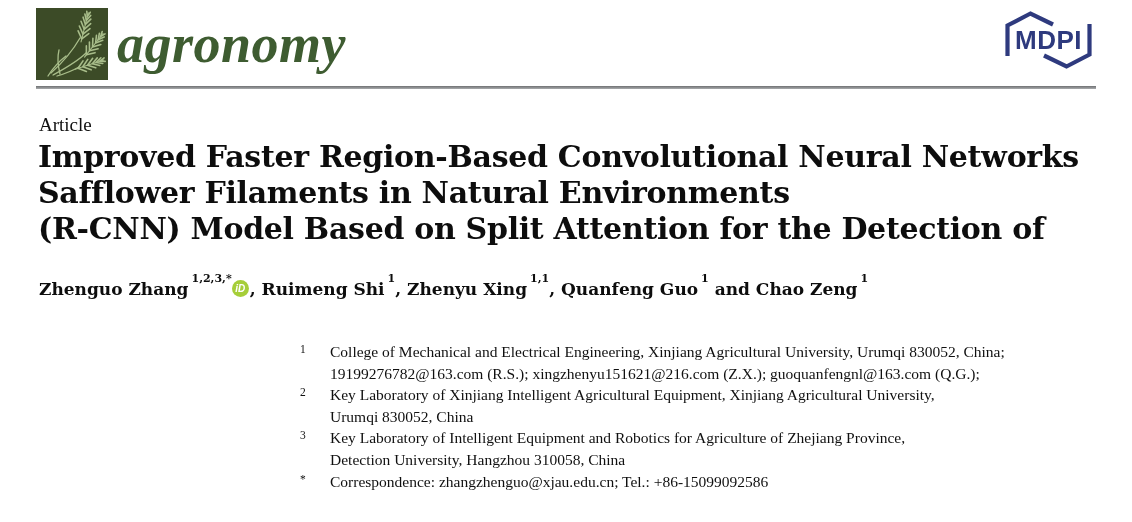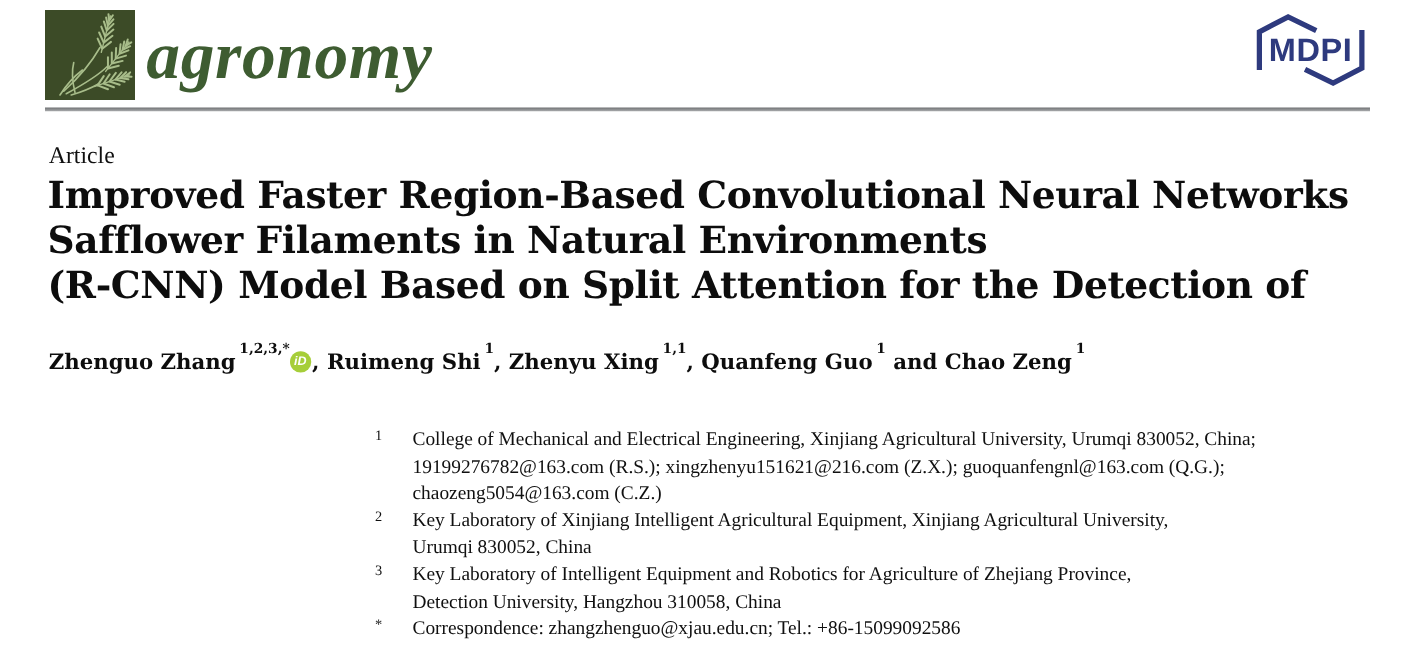--- a/index.html
+++ b/index.html
@@ -169,21 +169,20 @@
 
   <div class="authors"><span><span>Zhenguo Zhang</span><sup>1,2,3,*</sup><span class="orcid">iD</span><span>, </span></span><span><span>Ruimeng Shi</span><sup>1</sup><span>, </span></span><span><span>Zhenyu Xing</span><sup>1,1</sup><span>, </span></span><span><span>Quanfeng Guo</span><sup>1</sup><span> and </span></span><span><span>Chao Zeng</span><sup>1</sup></span></div>
 
   <div class="affiliations">
 
     <div class="affil-row">
       <span class="affil-marker">1</span>
       <div class="affil-lines">
         <div class="affil-line">College of Mechanical and Electrical Engineering, Xinjiang Agricultural University, Urumqi 830052, China;</div>
         <div class="affil-line">19199276782@163.com (R.S.); xingzhenyu151621@216.com (Z.X.); guoquanfengnl@163.com (Q.G.);</div>
-        <div class="affil-line">chaozeng5054@163.com (C.Z.)</div>
       </div>
     </div>
 
     <div class="affil-row">
       <span class="affil-marker">2</span>
       <div class="affil-lines">
         <div class="affil-line">Key Laboratory of Xinjiang Intelligent Agricultural Equipment, Xinjiang Agricultural University,</div>
         <div class="affil-line">Urumqi 830052, China</div>
       </div>
     </div>

